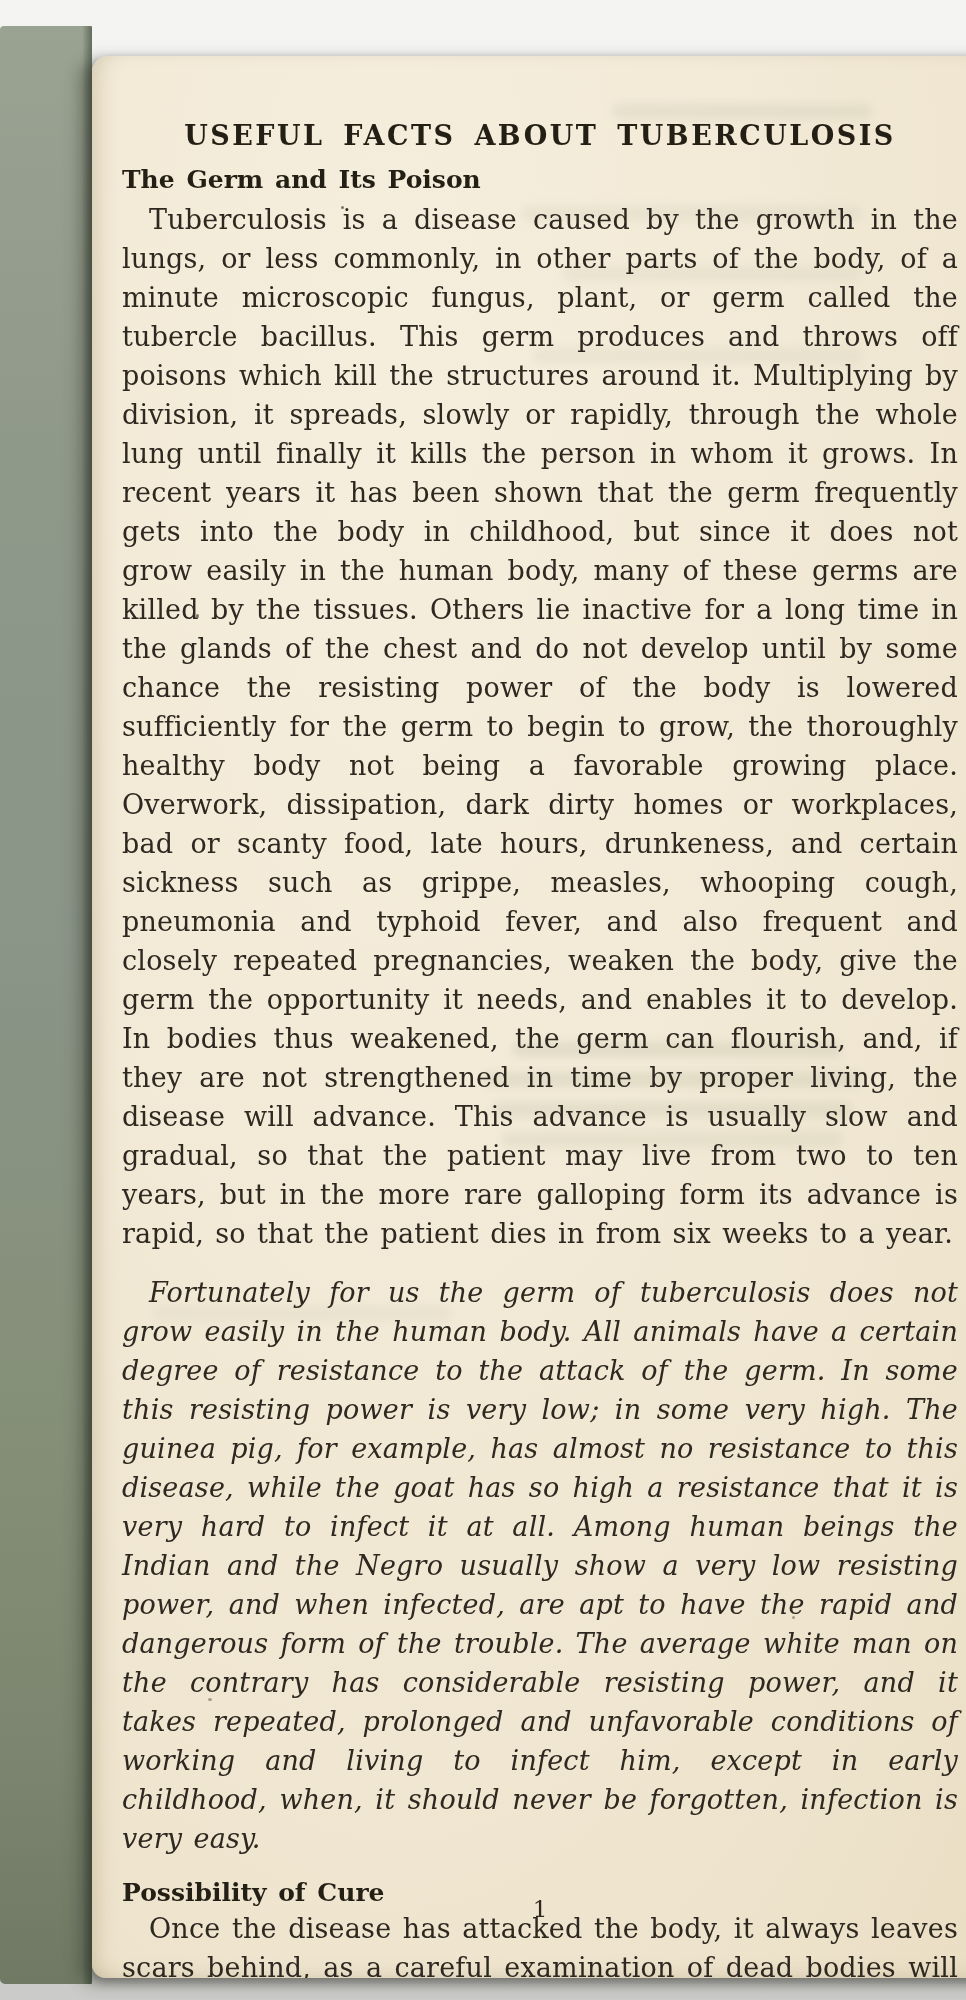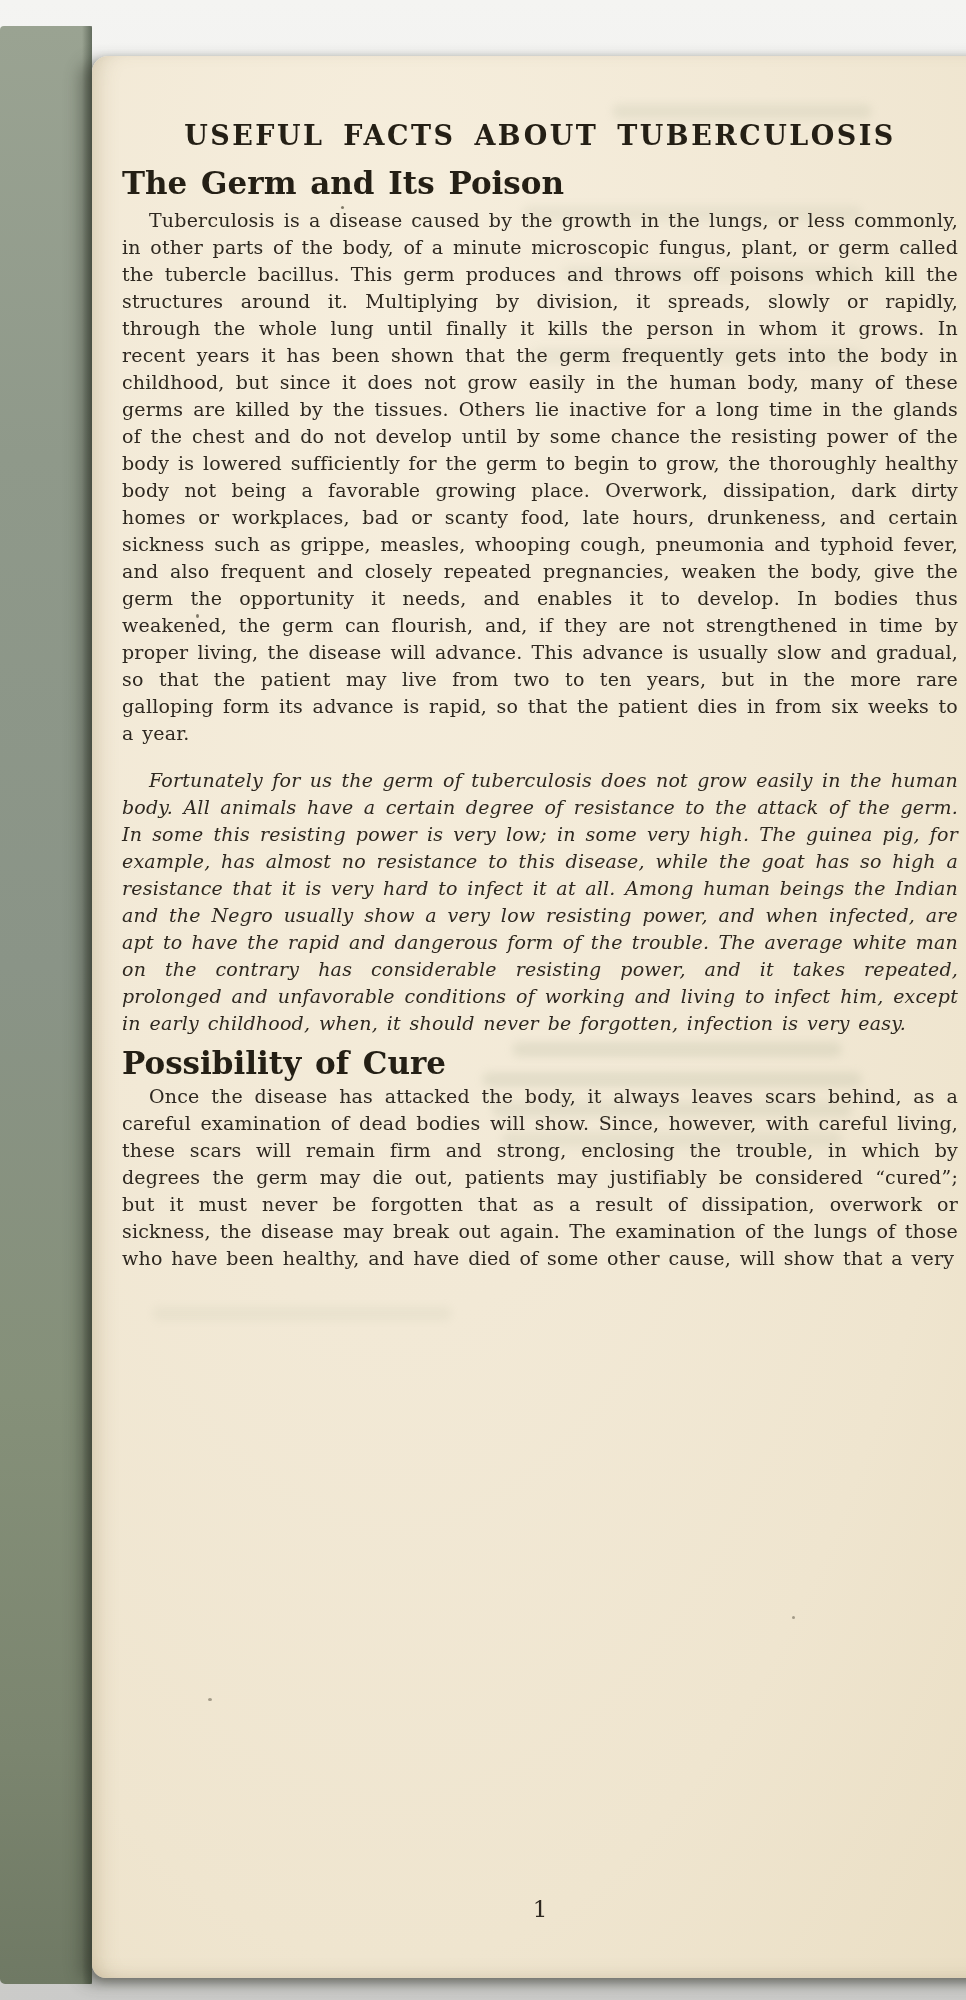--- a/index.html
+++ b/index.html
@@ -49,35 +49,35 @@
     color: #241f15;
   }
   .roman-line {
     margin-top: 28px;
     font-size: 26px;
     color: #2b2519;
   }
   .roman-line .numeral { margin-right: 30px; }
   .sub-heading {
     margin: 14px 0 0 0;
-    font-size: 31px; font-weight: bold;
+    font-size: 25px; font-weight: bold;
     word-spacing: 3px;
     color: #241f15;
   }
   .body-para {
     margin: 6px 0 0 0;
-    font-size: 19px; line-height: 27px;
+    font-size: 27px; line-height: 39px;
     text-align: justify;
     text-indent: 27px;
     word-spacing: 2.5px; letter-spacing: 0.2px;
     color: #2e2820;
   }
   #resistance-heading { margin-top: 34px; }
   #resistance-para { margin-top: 20px; font-style: italic; }
-  #cure-heading { margin-top: 8px; }
+  #cure-heading { margin-top: 20px; }
   #cure-para { margin-top: 2px; }
   .page-number {
     position: absolute; left: 30px; right: 82px; bottom: 56px;
     text-align: center;
     font-size: 23px; color: #2e2820;
   }
   
   .smudge {
     position: absolute;
     height: 15px; border-radius: 8px;

